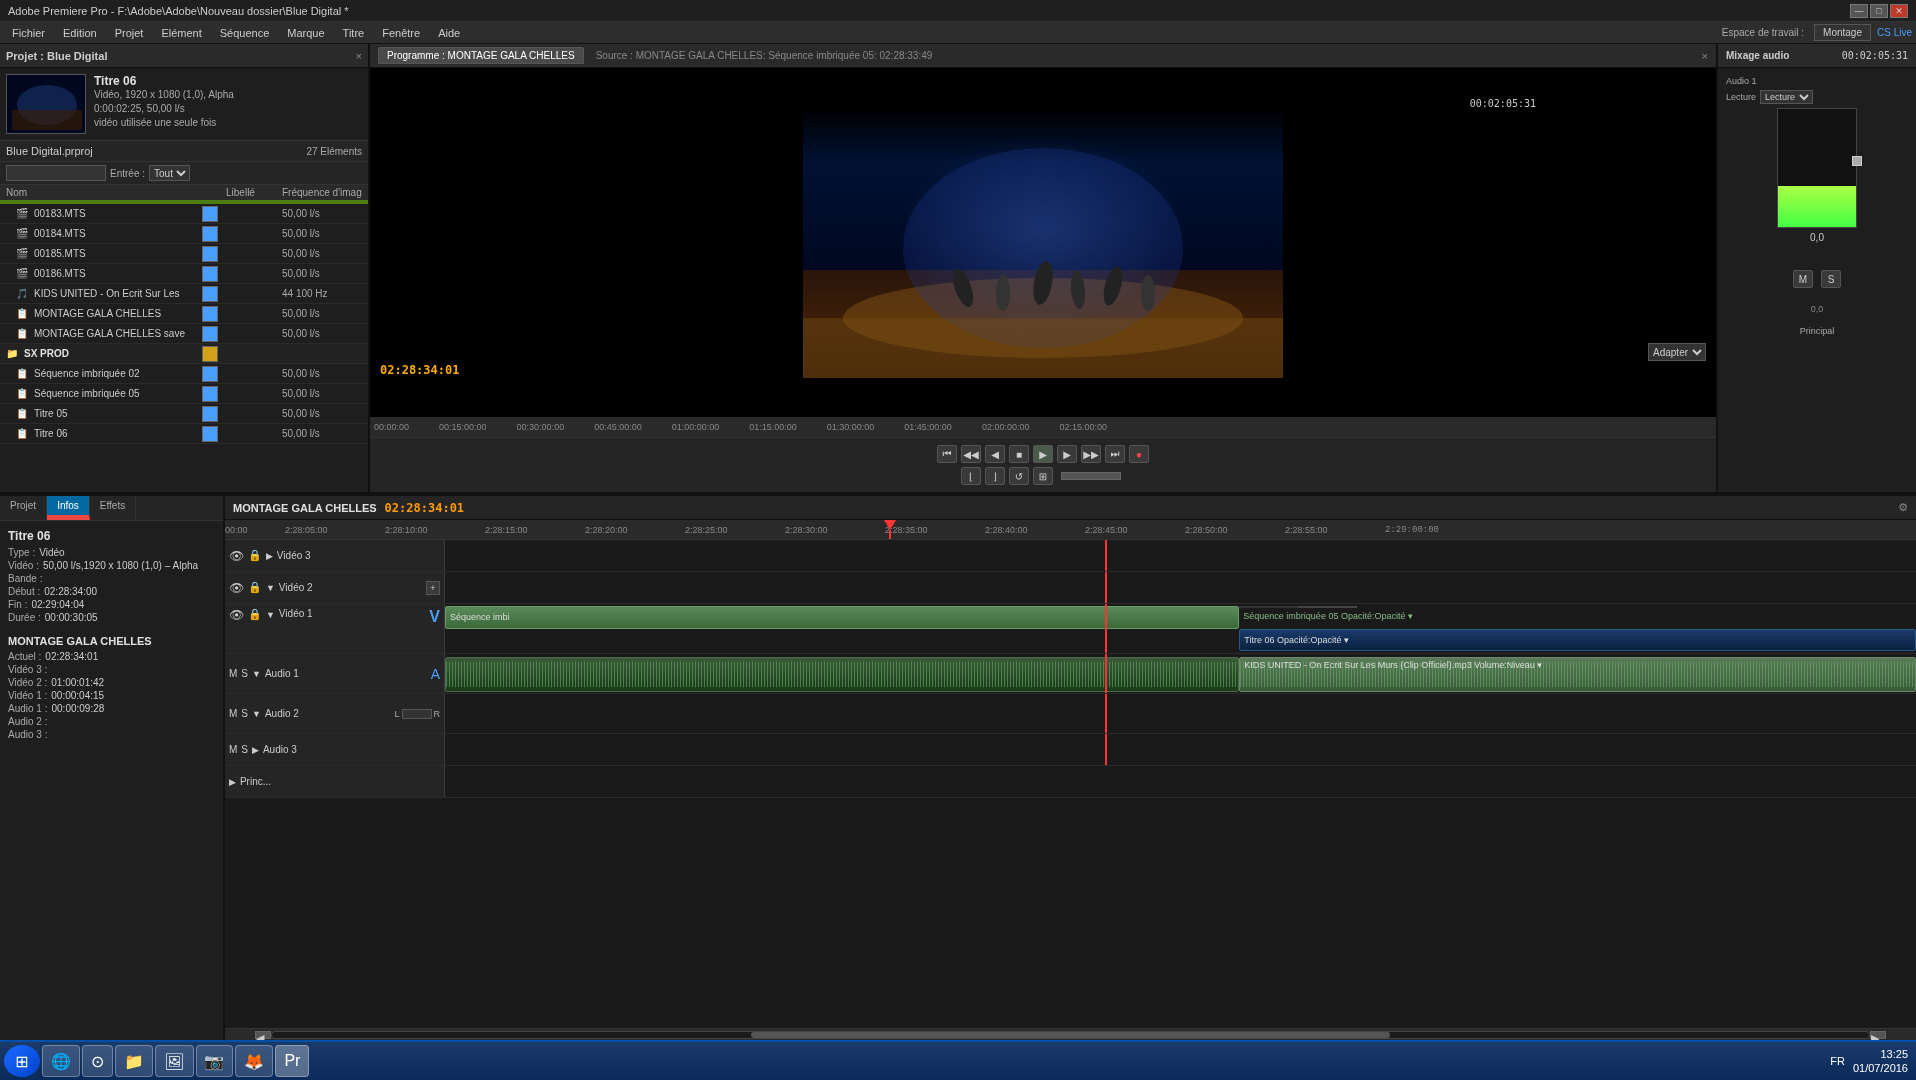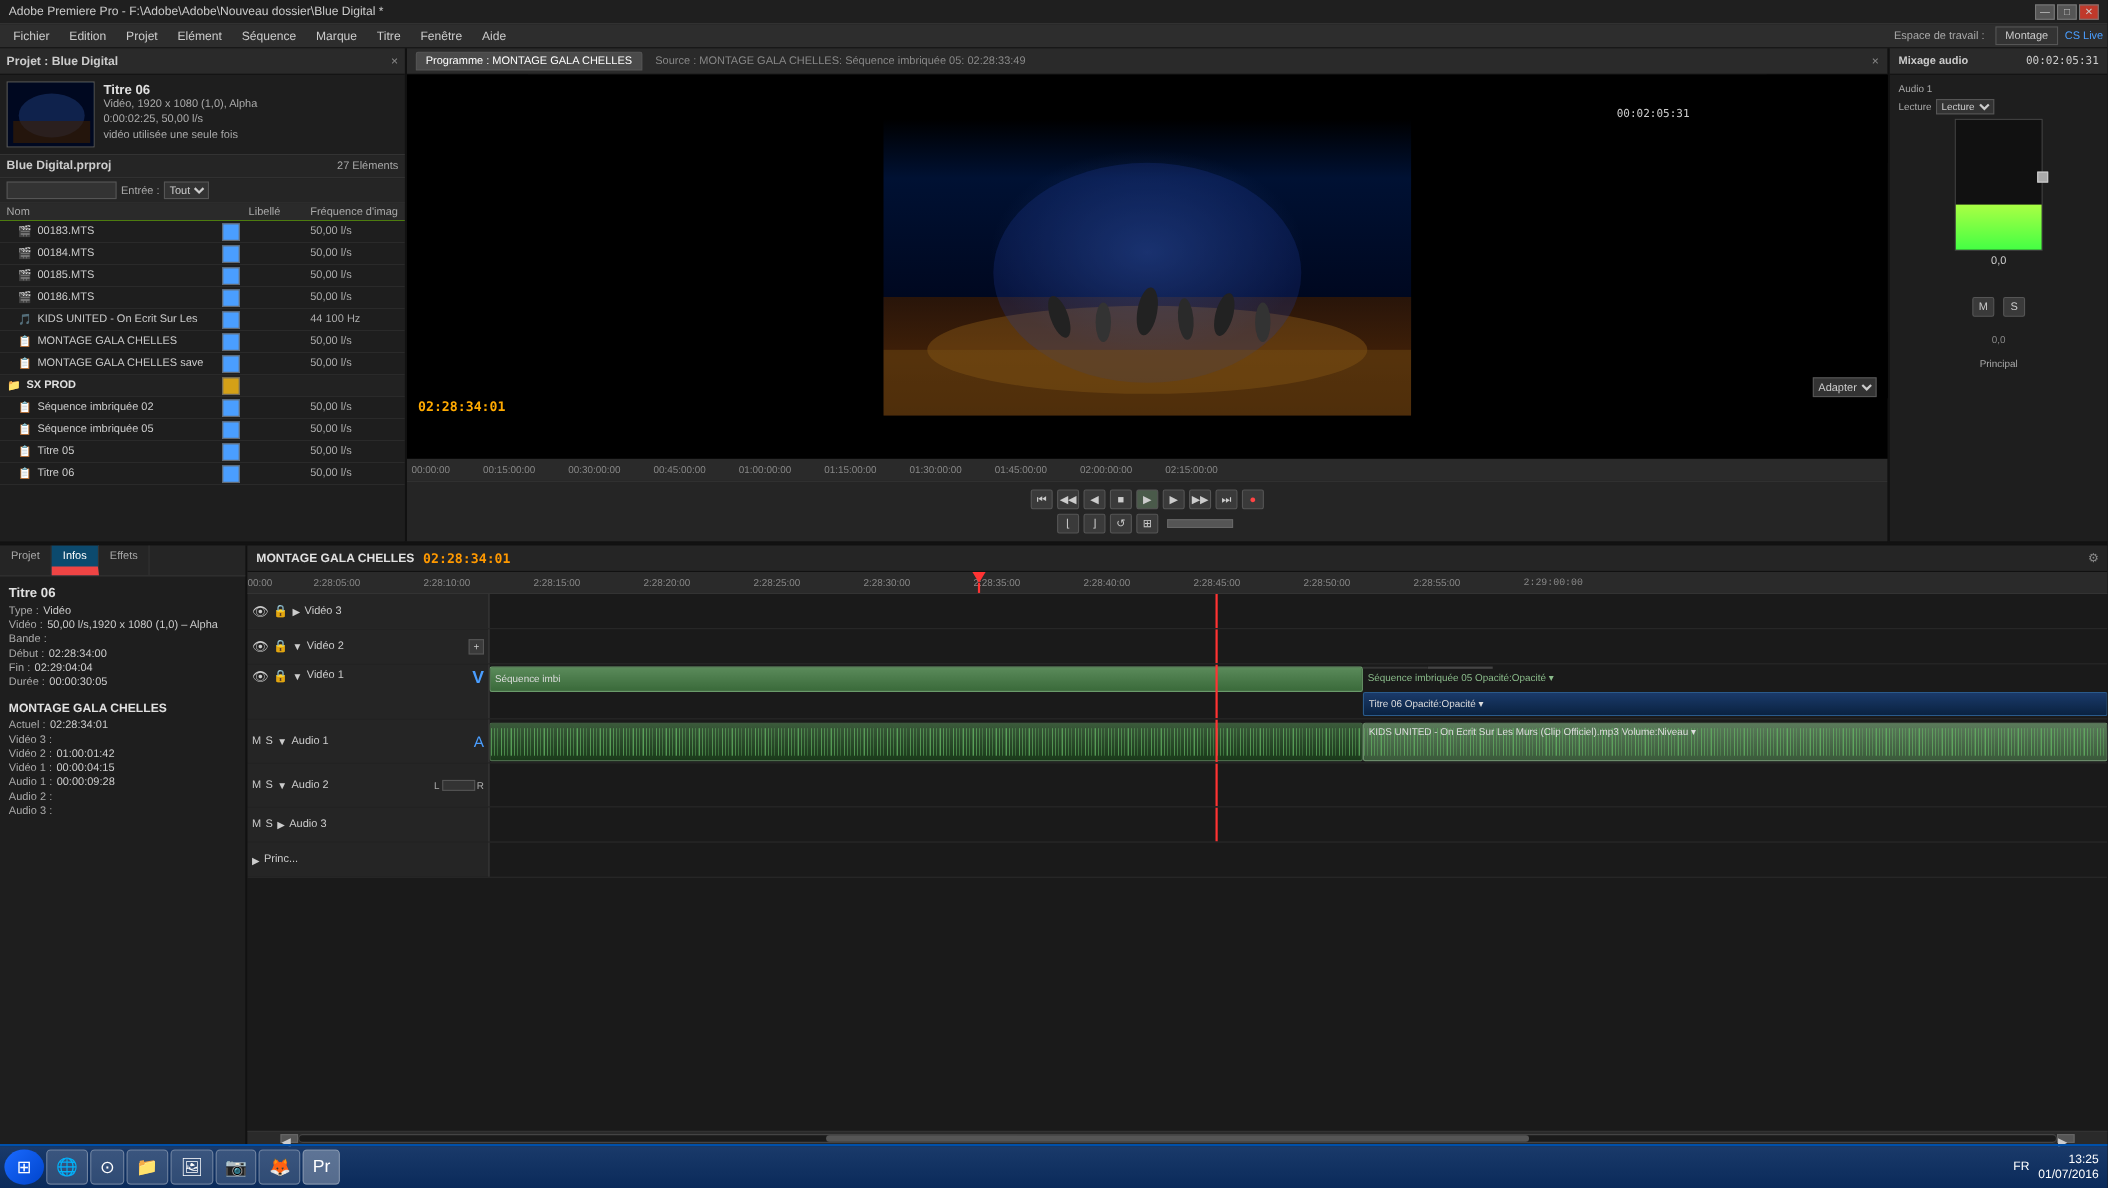--- a/index.html
+++ b/index.html
@@ -130,21 +130,21 @@
 
     
     #project-toolbar {
       padding: 4px 6px;
       display: flex;
       align-items: center;
       gap: 6px;
       border-bottom: 1px solid #333;
       background: #252525;
     }
-    #project-toolbar .proj-name { color: #cccccc; font-size: 11px; font-weight: bold; }
+    #project-toolbar .proj-name { color: #cccccc; font-size: 11px; font-weight: normal; }
     #project-toolbar .element-count { color: #aaaaaa; font-size: 10px; margin-left: auto; }
 
     
     #search-bar {
       padding: 3px 6px;
       display: flex;
       align-items: center;
       gap: 4px;
       background: #252525;
       border-bottom: 1px solid #333;
@@ -164,21 +164,21 @@
       border: 1px solid #555;
       color: #ccc;
       font-size: 10px;
       height: 16px;
     }
 
     
     #file-list-header {
       display: flex;
       background: #2a2a2a;
-      border-bottom: 1px solid #4d7c0f;
+      border-bottom: 4px solid #4d7c0f;
       padding: 2px 6px;
     }
     .col-header { color: #aaaaaa; font-size: 10px; }
     .col-name { flex: 1; }
     .col-label { width: 56px; }
     .col-freq { width: 80px; }
 
     #file-list {
       flex: 1;
       overflow-y: auto;
@@ -404,21 +404,21 @@
       background: #252525;
       border-bottom: 1px solid #333;
     }
     .info-tab {
       padding: 4px 10px;
       font-size: 10px;
       color: #aaa;
       cursor: pointer;
       border-right: 1px solid #333;
     }
-    .info-tab.active { background: #0c4a6e; color: #fff; border-bottom: 8px solid #ef4444; }
+    .info-tab.active { background: #0369a1; color: #fff; border-bottom: 5px solid #ef4444; }
 
     #info-content {
       padding: 8px;
       flex: 1;
     }
     .info-title { font-weight: bold; color: #e0e0e0; font-size: 12px; margin-bottom: 4px; }
     .info-row { display: flex; gap: 4px; margin-bottom: 2px; }
     .info-label { color: #aaa; font-size: 10px; }
     .info-value { color: #ccc; font-size: 10px; }
     .info-section { margin-top: 12px; }

